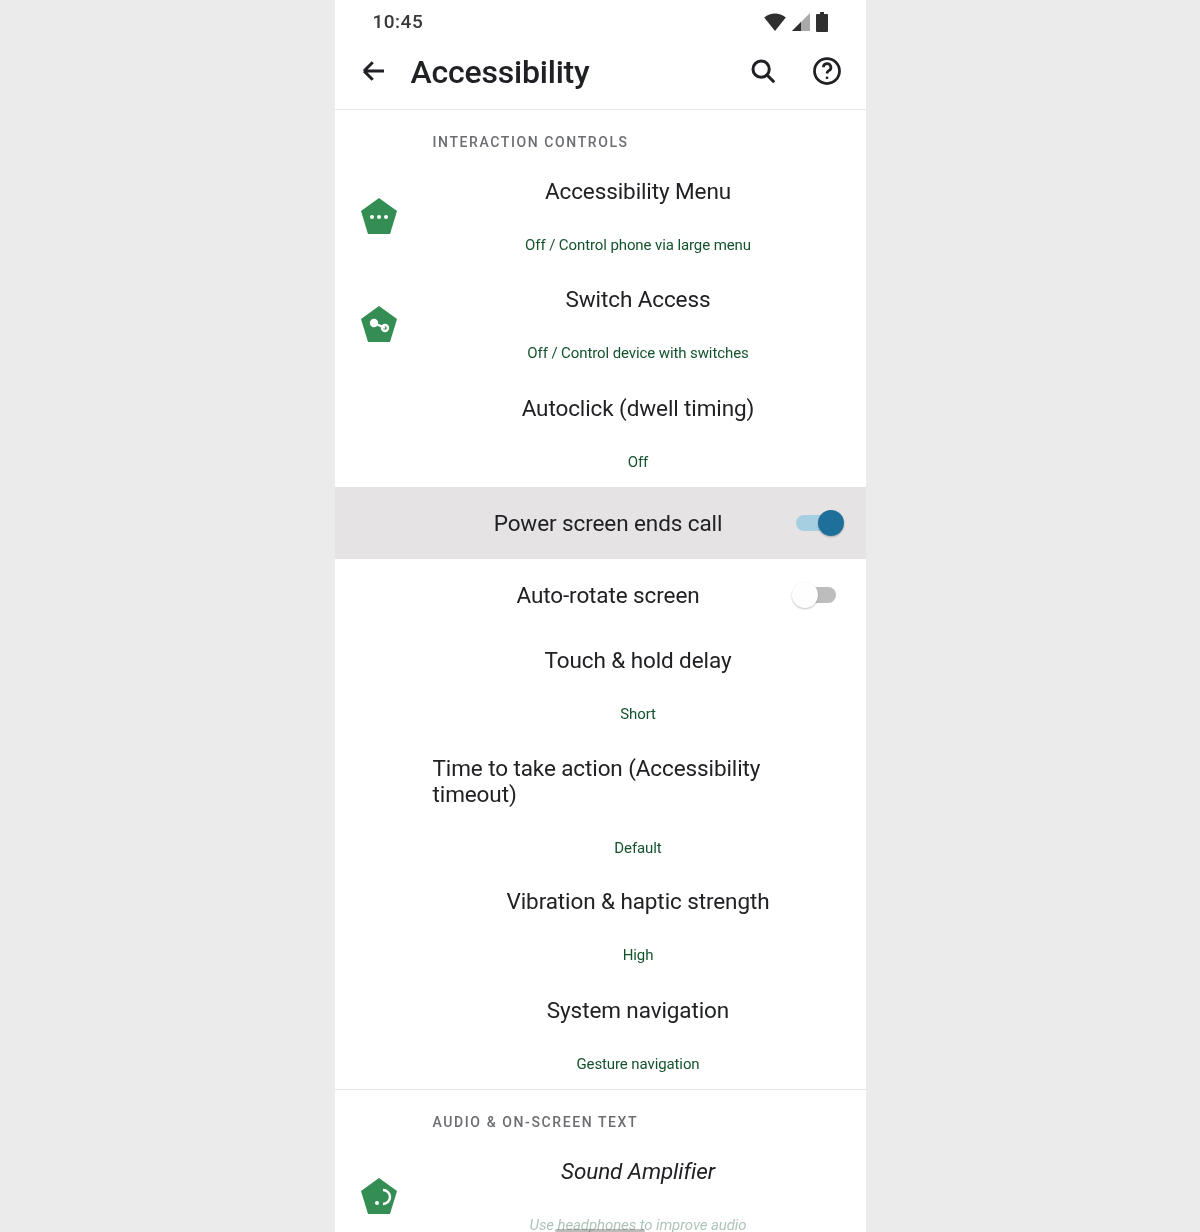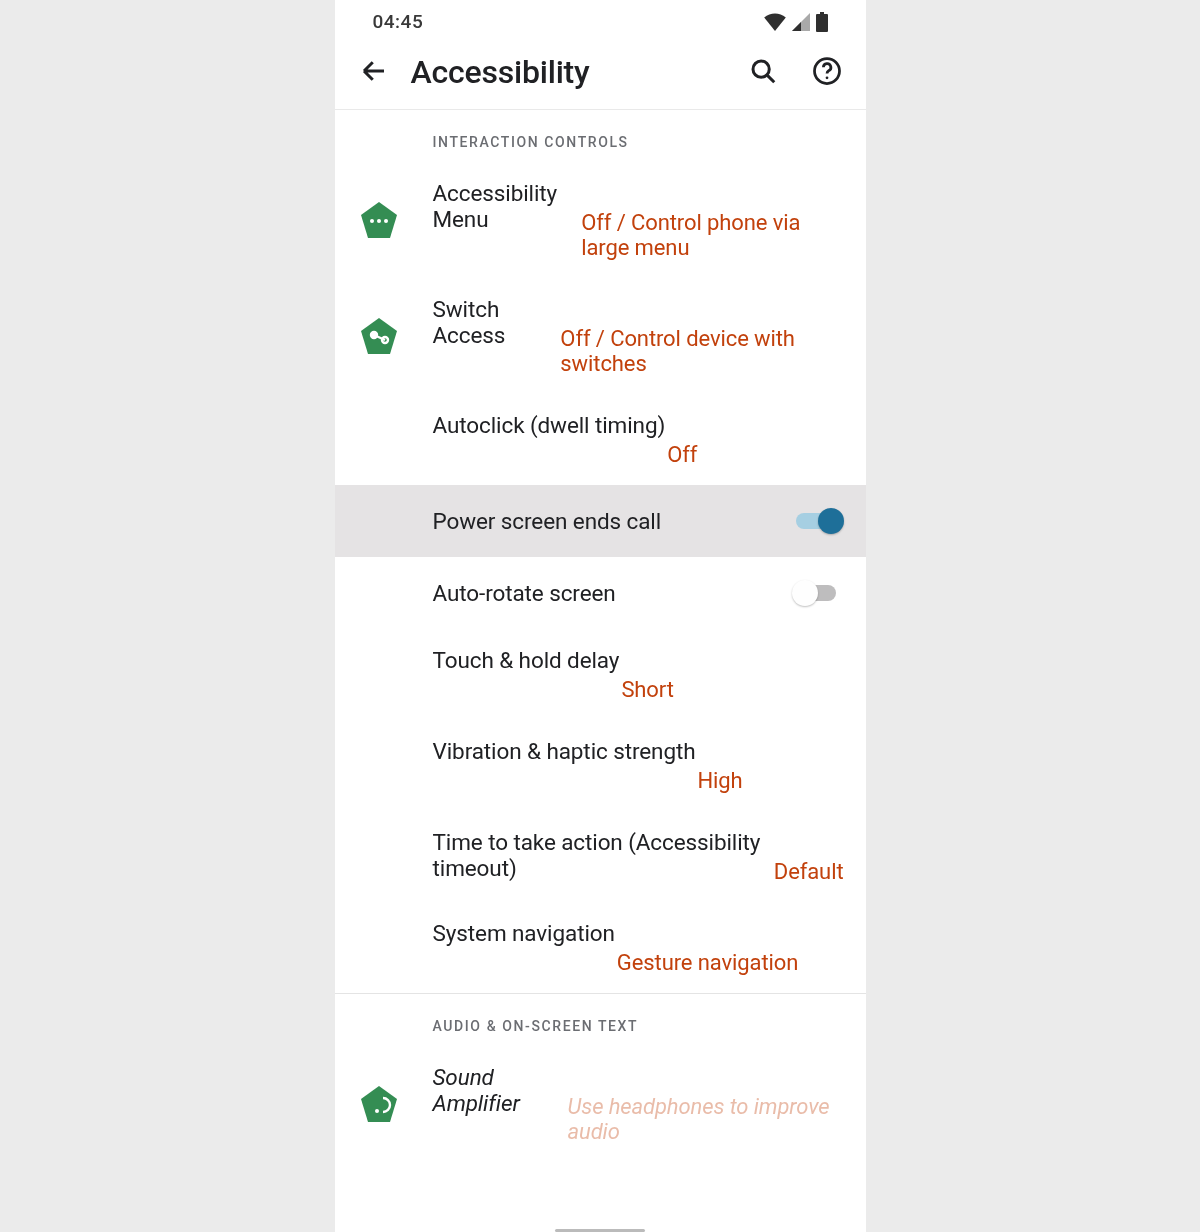--- a/index.html
+++ b/index.html
@@ -76,31 +76,32 @@
   .row .leading {
     width: 74px;
     display: flex;
     justify-content: flex-start;
     align-items: center;
   }
   .row .leading.empty { width: 74px; }
   .row .text-col {
     flex: 1;
     display: flex;
-    flex-direction: row;
+    flex-direction: column;
     gap: 2px;
+    align-items: center;
   }
   .row .title-text {
     font-size: 22.5px;
     color: #202124;
     letter-spacing: -0.1px;
   }
   .row .sub-text {
-    font-size: 22px;
-    color: #c2410c;
+    font-size: 15px;
+    color: #14532d;
     letter-spacing: -0.1px;
     margin-top: 30px;
   }
   .row .trailing {
     width: 60px;
     display: flex;
     justify-content: flex-end;
     align-items: center;
   }
 
@@ -135,21 +136,21 @@
     position:absolute; bottom:0; left:50%; transform:translateX(-50%);
     width:90px; height:3px; background:#3c3c3c; border-radius:2px; opacity:.35;
   }
 </style>
 </head>
 <body>
 
 <div class="phone">
 
   <div class="status-bar">
-    <span>04:45</span>
+    <span>10:45</span>
     <div class="status-icons">
       <svg width="22" height="18" viewBox="0 0 24 20">
           <path fill="#2F2F2F" d="M12 20 L24 5 C17 -1 7 -1 0 5 Z"></path>
         </svg>
       <svg width="18" height="18" viewBox="0 0 20 20">
           <path fill="#A9A9A9" d="M0 20 L20 0 L20 20 Z"></path>
           <path fill="#2F2F2F" d="M0 20 L10 10 L10 20 Z"></path>
         </svg>
       <svg width="12" height="20" viewBox="0 0 12 20">
           <path fill="#2F2F2F" d="M4 0 H8 V2 H11 A1 1 0 0 1 12 3 V19 A1 1 0 0 1 11 20 H1 A1 1 0 0 1 0 19 V3 A1 1 0 0 1 1 2 H4 Z"></path>
@@ -255,30 +256,30 @@
     <div class="leading empty"></div>
     <div class="text-col">
       <span class="title-text">Touch &amp; hold delay</span>
       <span class="sub-text">Short</span>
     </div>
   </div>
 
   <div class="row">
     <div class="leading empty"></div>
     <div class="text-col">
+      <span class="title-text">Time to take action (Accessibility timeout)</span>
+      <span class="sub-text">Default</span>
+    </div>
+  </div>
+
+  <div class="row">
+    <div class="leading empty"></div>
+    <div class="text-col">
       <span class="title-text">Vibration &amp; haptic strength</span>
       <span class="sub-text">High</span>
-    </div>
-  </div>
-
-  <div class="row">
-    <div class="leading empty"></div>
-    <div class="text-col">
-      <span class="title-text">Time to take action (Accessibility timeout)</span>
-      <span class="sub-text">Default</span>
     </div>
   </div>
 
   <div class="row">
     <div class="leading empty"></div>
     <div class="text-col">
       <span class="title-text">System navigation</span>
       <span class="sub-text">Gesture navigation</span>
     </div>
   </div>

